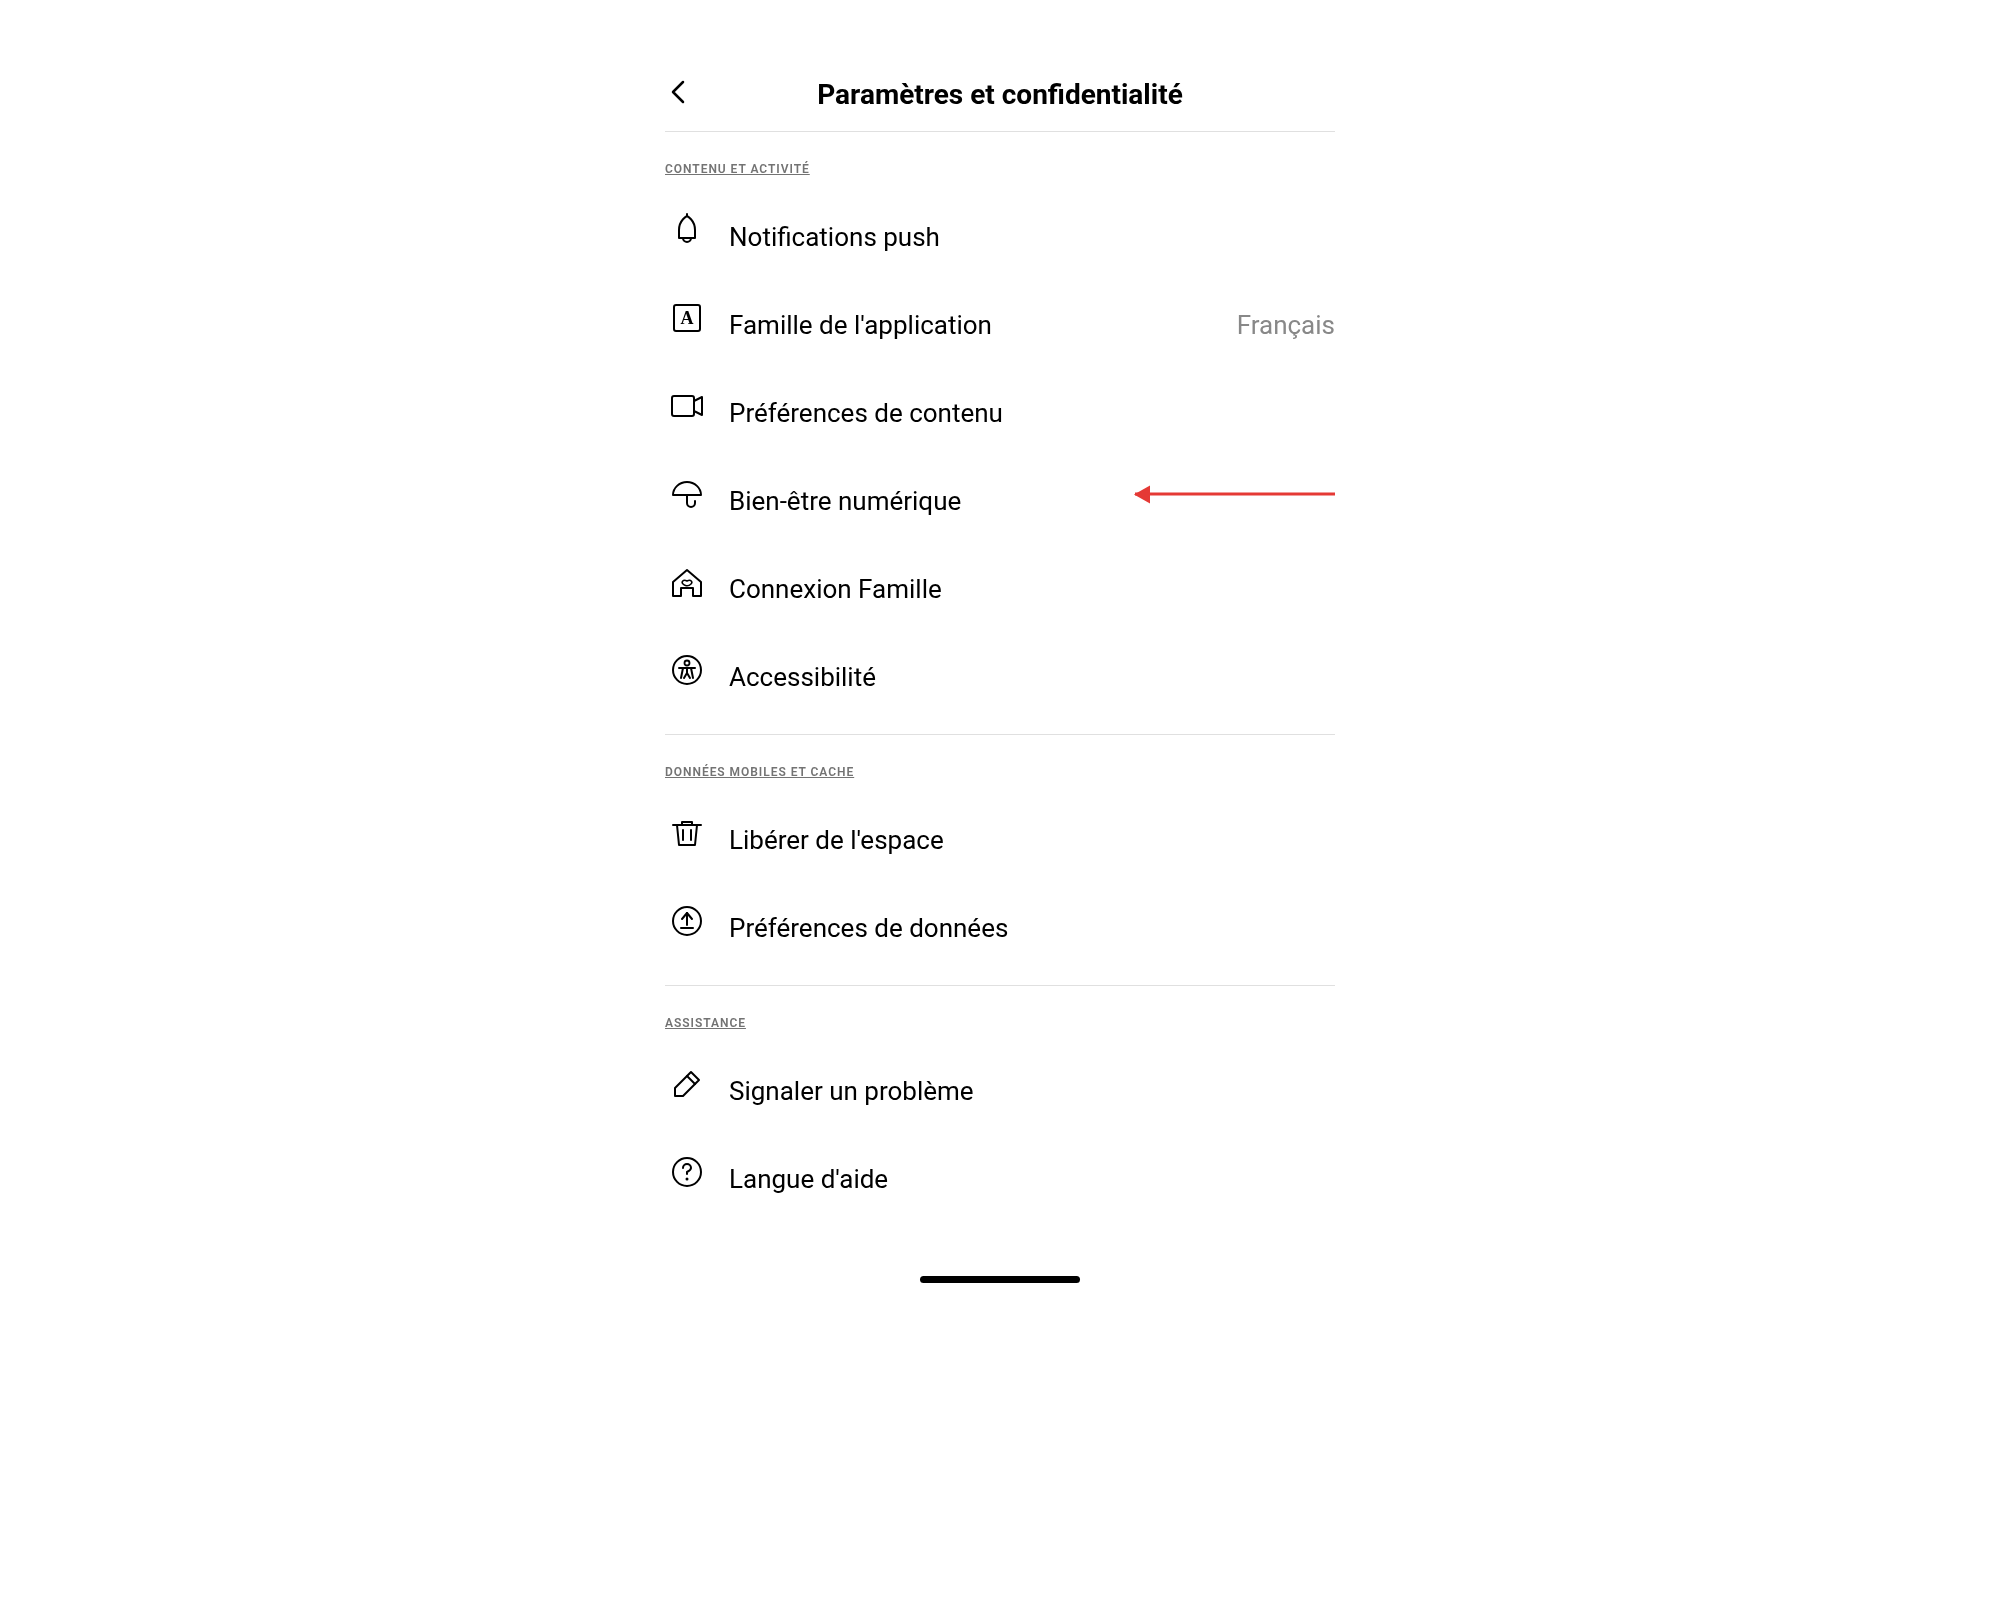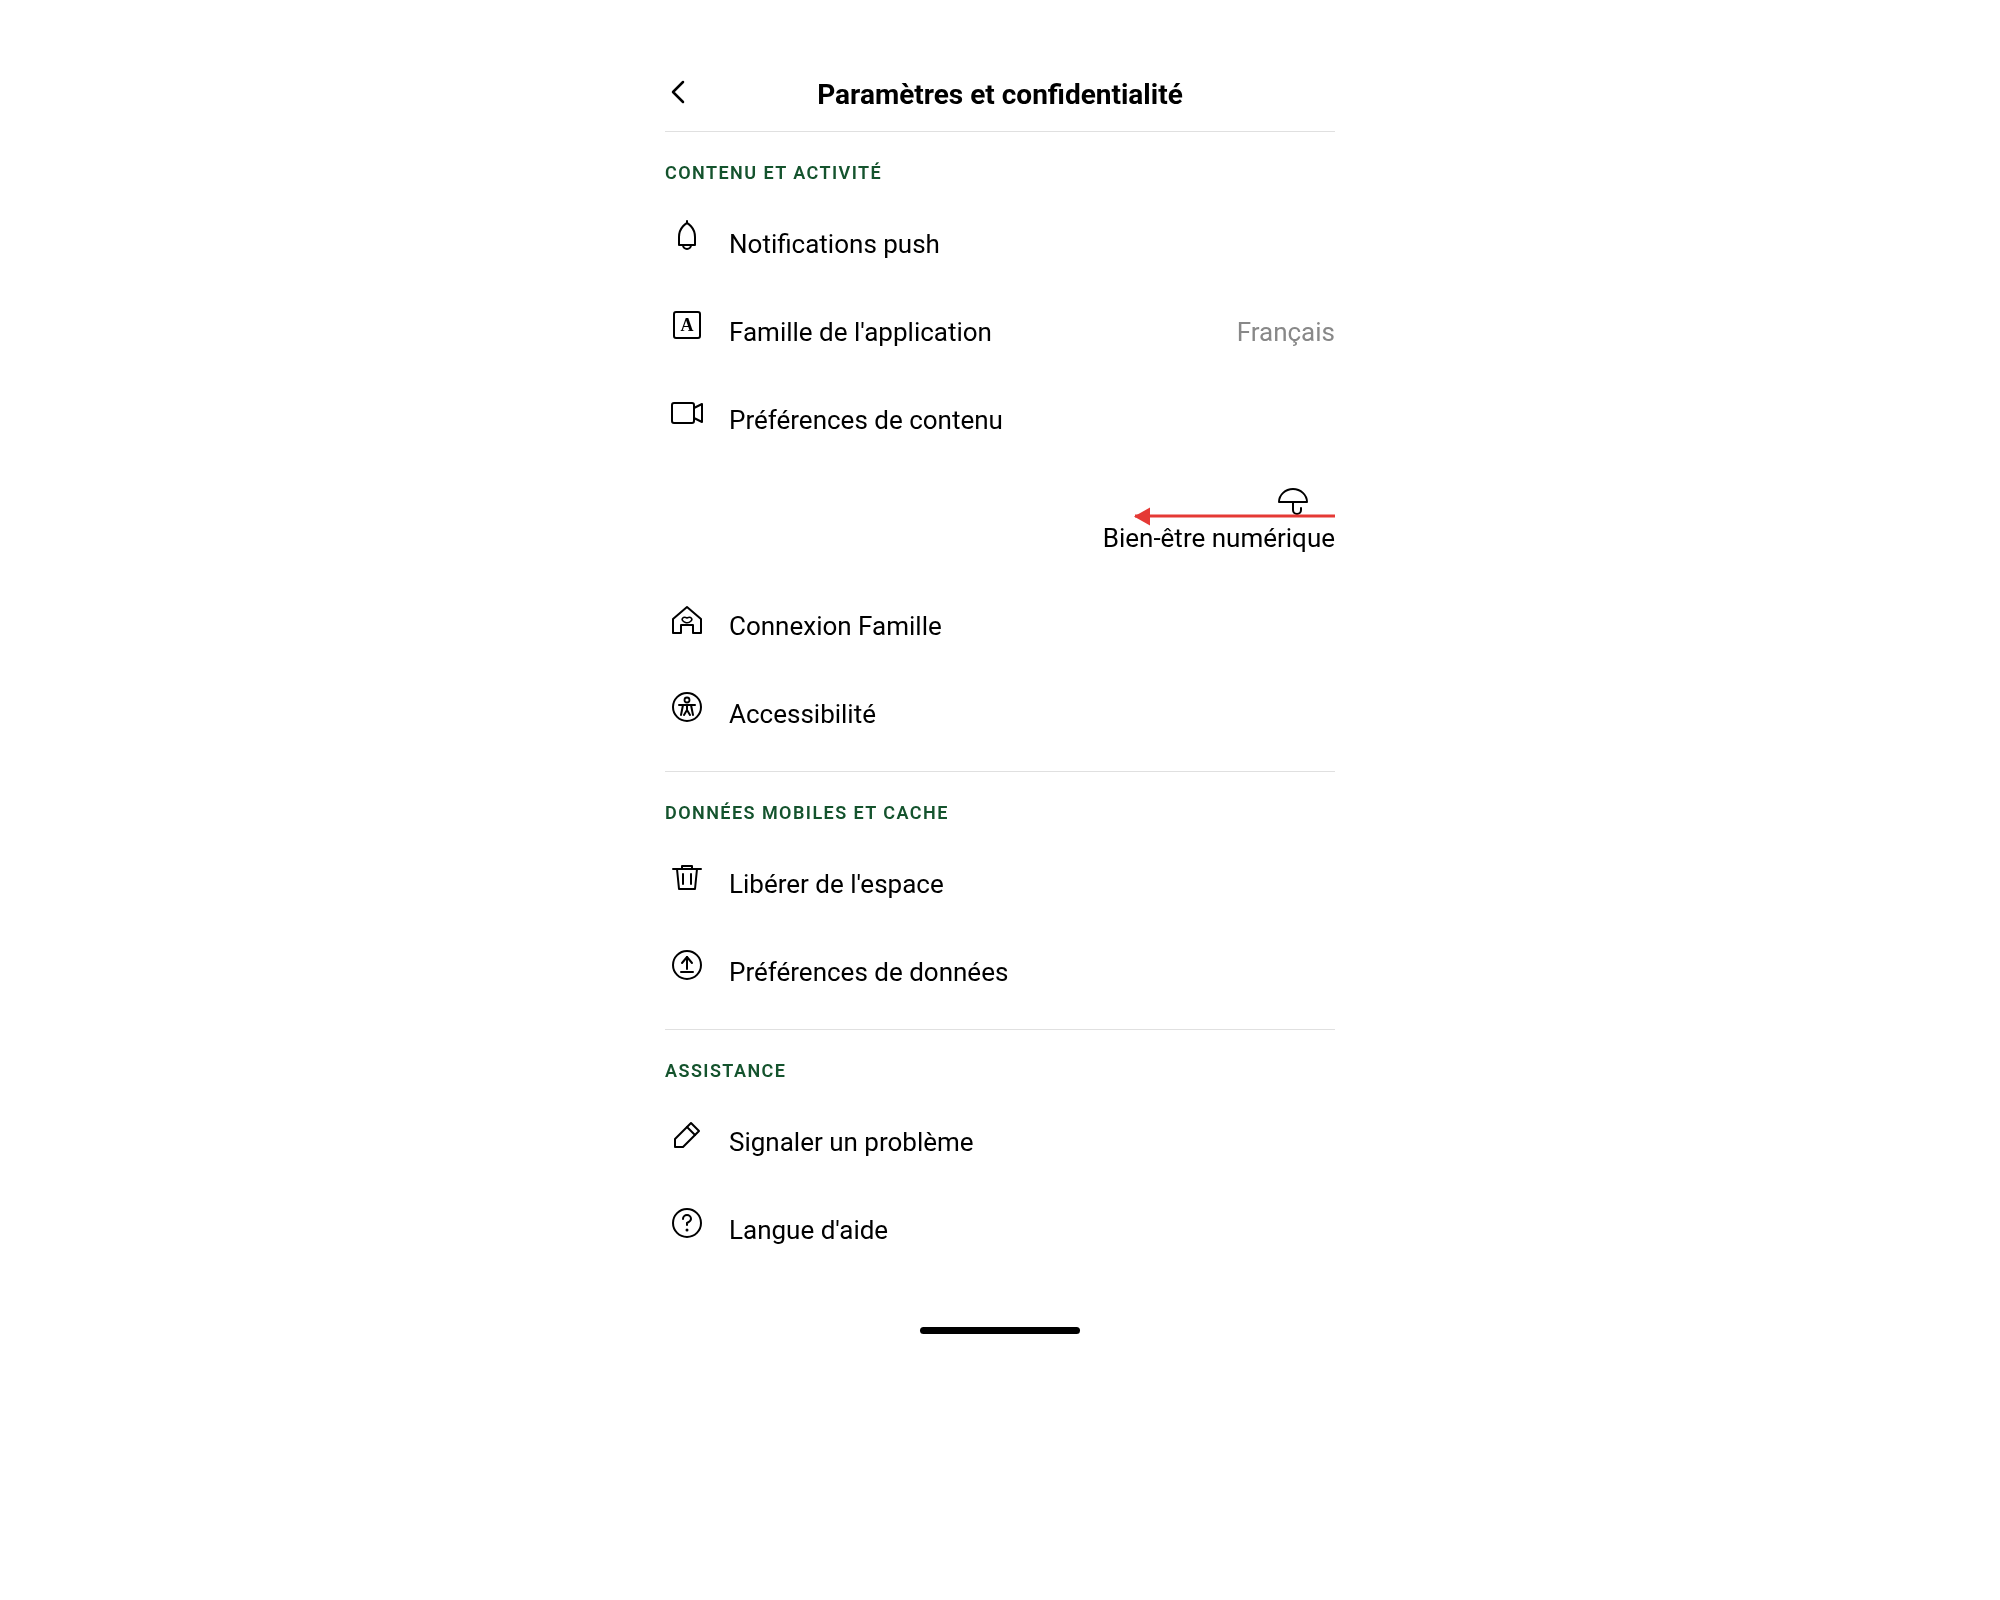--- a/index.html
+++ b/index.html
@@ -58,26 +58,27 @@
       background: #e0e0e0;
       margin: 0 40px;
     }
 
     
     .section {
       padding: 30px 40px 0 40px;
     }
 
     .section-title {
-      font-size: 18px;
+      font-size: 12px;
       font-weight: 600;
-      color: #14532d;
+      color: #737373;
       letter-spacing: 0.08em;
       text-transform: uppercase;
       margin-bottom: 10px;
+      text-decoration: underline;
     }
 
     .section-divider {
       height: 1px;
       background: #e0e0e0;
       margin: 20px 40px 0 40px;
     }
 
     
     .menu-item {
@@ -203,21 +204,21 @@
   <div class="menu-item">
     <div class="menu-icon">
       <svg viewBox="0 0 36 36" fill="none" xmlns="http://www.w3.org/2000/svg">
         <rect x="3" y="8" width="22" height="20" rx="2" stroke="#000" stroke-width="2"></rect>
         <path d="M25 13L33 9V27L25 23V13Z" stroke="#000" stroke-width="2" stroke-linecap="round" stroke-linejoin="round"></path>
       </svg>
     </div>
     <div class="menu-label">Préférences de contenu</div>
   </div>
 
-  <div class="menu-item" style="position:relative;flex-direction:column;">
+  <div class="menu-item" style="position:relative;">
     <div class="menu-icon">
       <svg viewBox="0 0 36 36" fill="none" xmlns="http://www.w3.org/2000/svg">
         <path d="M18 6C10.3 6 4 12 4 19H32C32 12 25.7 6 18 6Z" stroke="#000" stroke-width="2" stroke-linecap="round" stroke-linejoin="round"></path>
         <path d="M18 19V27C18 29.2 19.8 31 22 31C24.2 31 26 29.2 26 27V25" stroke="#000" stroke-width="2" stroke-linecap="round"></path>
       </svg>
     </div>
     <div class="menu-label">Bien-être numérique</div>
 
     <div class="arrow-annotation">
       <div class="arrow-line"></div>

